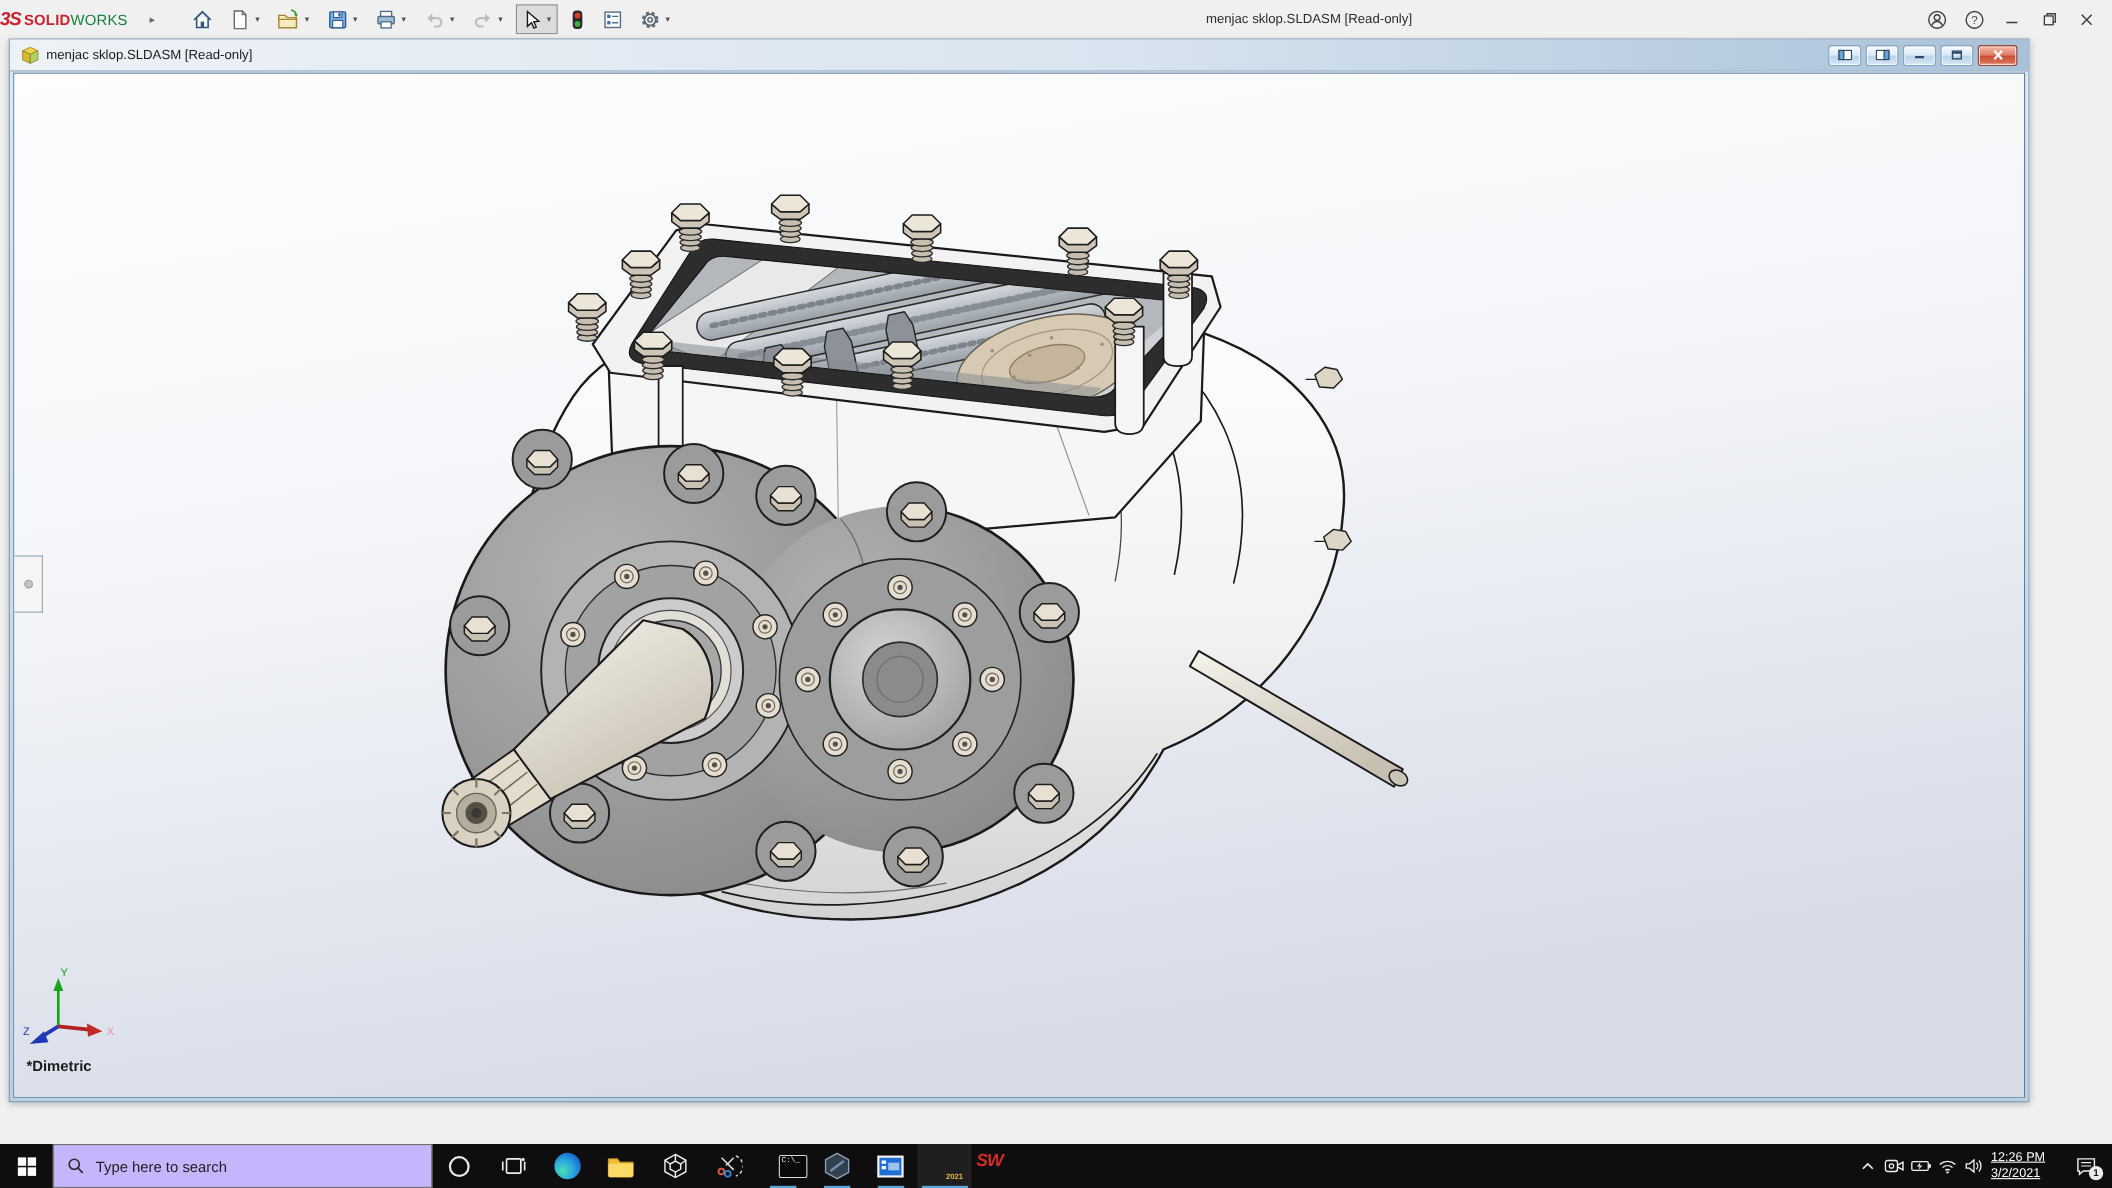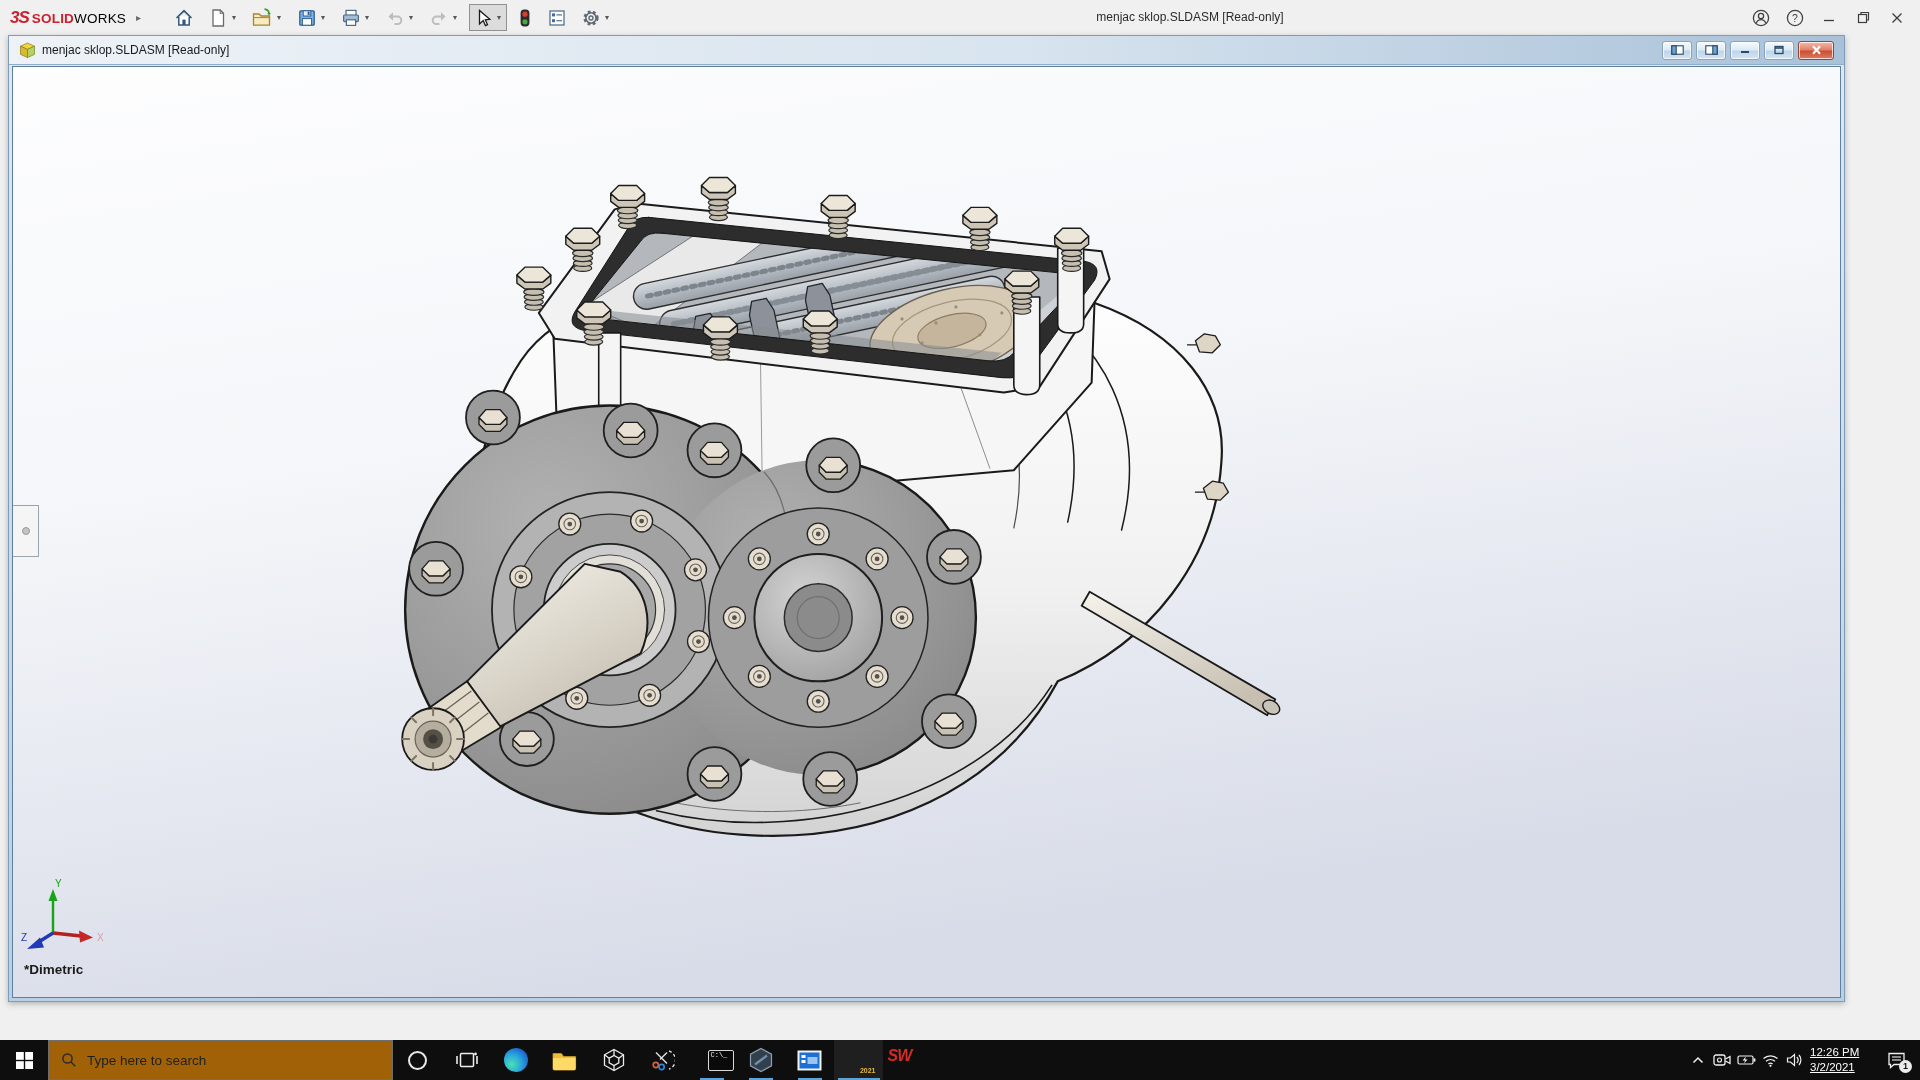--- a/index.html
+++ b/index.html
@@ -1,24 +1,24 @@
 <!DOCTYPE html>
 <html><head>
 <meta charset="utf-8">
 <style>
   * { margin:0; padding:0; box-sizing:border-box; }
   html,body { width:1920px; height:1080px; overflow:hidden; font-family:"Liberation Sans", sans-serif; background:#f0f0f0; cursor:default; user-select:none; }
   .screen { position:relative; width:1920px; height:1080px; background:#f0f0f0; }
 
   
   .main-bar { position:absolute; left:0; top:0; width:1920px; height:35px; background:#f0f0f0; display:flex; align-items:center; }
-  .logo { display:flex; align-items:baseline; padding-left:10px; width:128px; flex:none; }
+  .logo { display:flex; align-items:baseline; width:128px; flex:none; }
   .logo-mark { font-style:italic; font-weight:bold; font-size:17px; color:#c8222e; letter-spacing:-1px; margin-right:3px; }
   .logo-solid { font-weight:bold; font-size:13.5px; color:#c8222e; letter-spacing:.2px; }
-  .logo-works { font-weight:400; font-size:13.5px; color:#000000; letter-spacing:.2px; }
+  .logo-works { font-weight:400; font-size:13.5px; color:#15803d; letter-spacing:.2px; }
   .logo-arrow { color:#6a6a6a; font-size:10px; margin-left:8px; flex:none; }
   .tb-group { display:flex; align-items:center; margin-left:26px; }
   .tbtn { height:27px; display:flex; align-items:center; padding:0 3px; margin:0 3px; border:1px solid transparent; }
   .tbtn.pressed { background:#dcdcdc; border:1px solid #919191; }
   .tbtn svg { display:block; }
   .caret { font-size:8px; color:#555; margin-left:2px; width:8px; text-align:center; }
   .main-title { position:absolute; left:985px; top:0; width:410px; height:35px; line-height:35px; text-align:center; font-size:12px; color:#2b2b2b; }
   .win-controls { position:absolute; right:6px; top:0; height:35px; display:flex; align-items:center; }
   .wc { width:34px; height:35px; display:flex; align-items:center; justify-content:center; color:#3c3c3c; }
   .wc svg { display:block; }
@@ -42,21 +42,21 @@
   .triad { position:absolute; left:6px; bottom:36px; width:90px; height:84px; }
   .view-label { position:absolute; left:11px; bottom:20px; font-size:13.5px; font-weight:bold; color:#1b1b1b; }
 
   
   .taskbar { position:absolute; left:0; top:1040px; width:1920px; height:40px; background:#0e0e0e; display:flex; align-items:stretch; }
   .tb-cell { width:48px; display:flex; align-items:center; justify-content:center; position:relative; flex:none; }
   .tb-cell.app { width:49px; }
   .tb-cell .underline { position:absolute; bottom:0; left:50%; transform:translateX(-50%); height:2.5px; background:#5aa4d8; width:24px; }
   .tb-cell.active { background:rgba(255,255,255,.07); }
   .tb-cell.active .underline { width:42px; }
-  .search-box { width:345px; flex:none; background:#a16207; border:1px solid #6e6e6e; display:flex; align-items:center; padding-left:12px; gap:10px; }
+  .search-box { width:345px; flex:none; background:#c4b5fd; border:1px solid #6e6e6e; display:flex; align-items:center; padding-left:12px; gap:10px; }
   .search-box span { font-size:13.5px; color:#1f1f1f; }
   .cortana-ring { width:19px; height:19px; border:2px solid #e9e9e9; border-radius:50%; }
   .cmdicon { width:26px; height:21px; background:#0a0a0a; border:1.5px solid #d8d8d8; border-radius:2px; color:#f0f0f0; font-family:"Liberation Mono", monospace; font-size:7px; line-height:9px; padding-left:2px;margin-left:18px; }
   .sw-ico { position:relative; width:30px; height:26px; }
   .sw-ico .swtext { position:absolute; left:0; top:0; font-style:italic; font-weight:bold; font-size:16px; color:#d22c24; letter-spacing:-1px;margin-left:44px; }
   .sw-ico .swyear { position:absolute; right:-2px; bottom:-1px; font-size:7px; font-weight:bold; color:#e8b93c; }
   .tray { margin-left:auto; display:flex; align-items:center; flex:none; padding-right:4px; }
   .tray-cell { width:24px; height:40px; display:flex; align-items:center; justify-content:center; flex:none; }
   .clock { width:62px; text-align:left; color:#fff; font-size:11.5px; line-height:1.3; flex:none; margin:1px 4px;text-decoration:underline; }
   .action-cell { position:relative; width:40px; height:40px; display:flex; align-items:center; justify-content:center; flex:none; }

